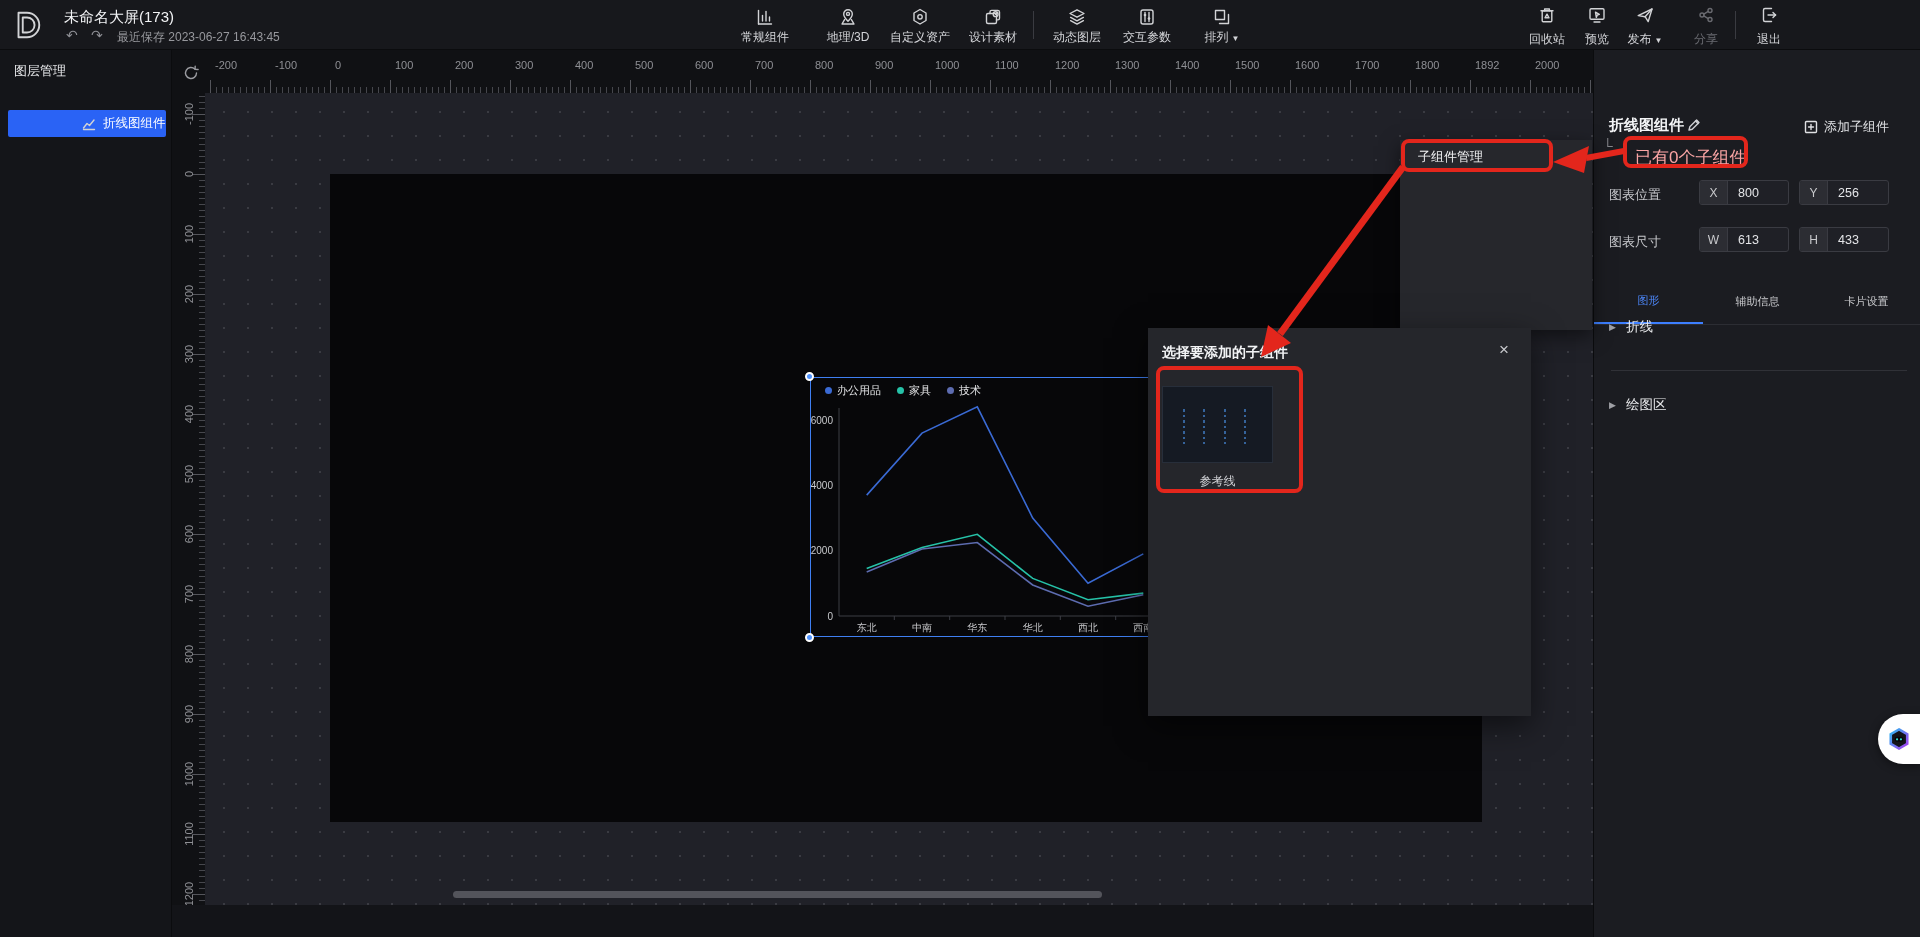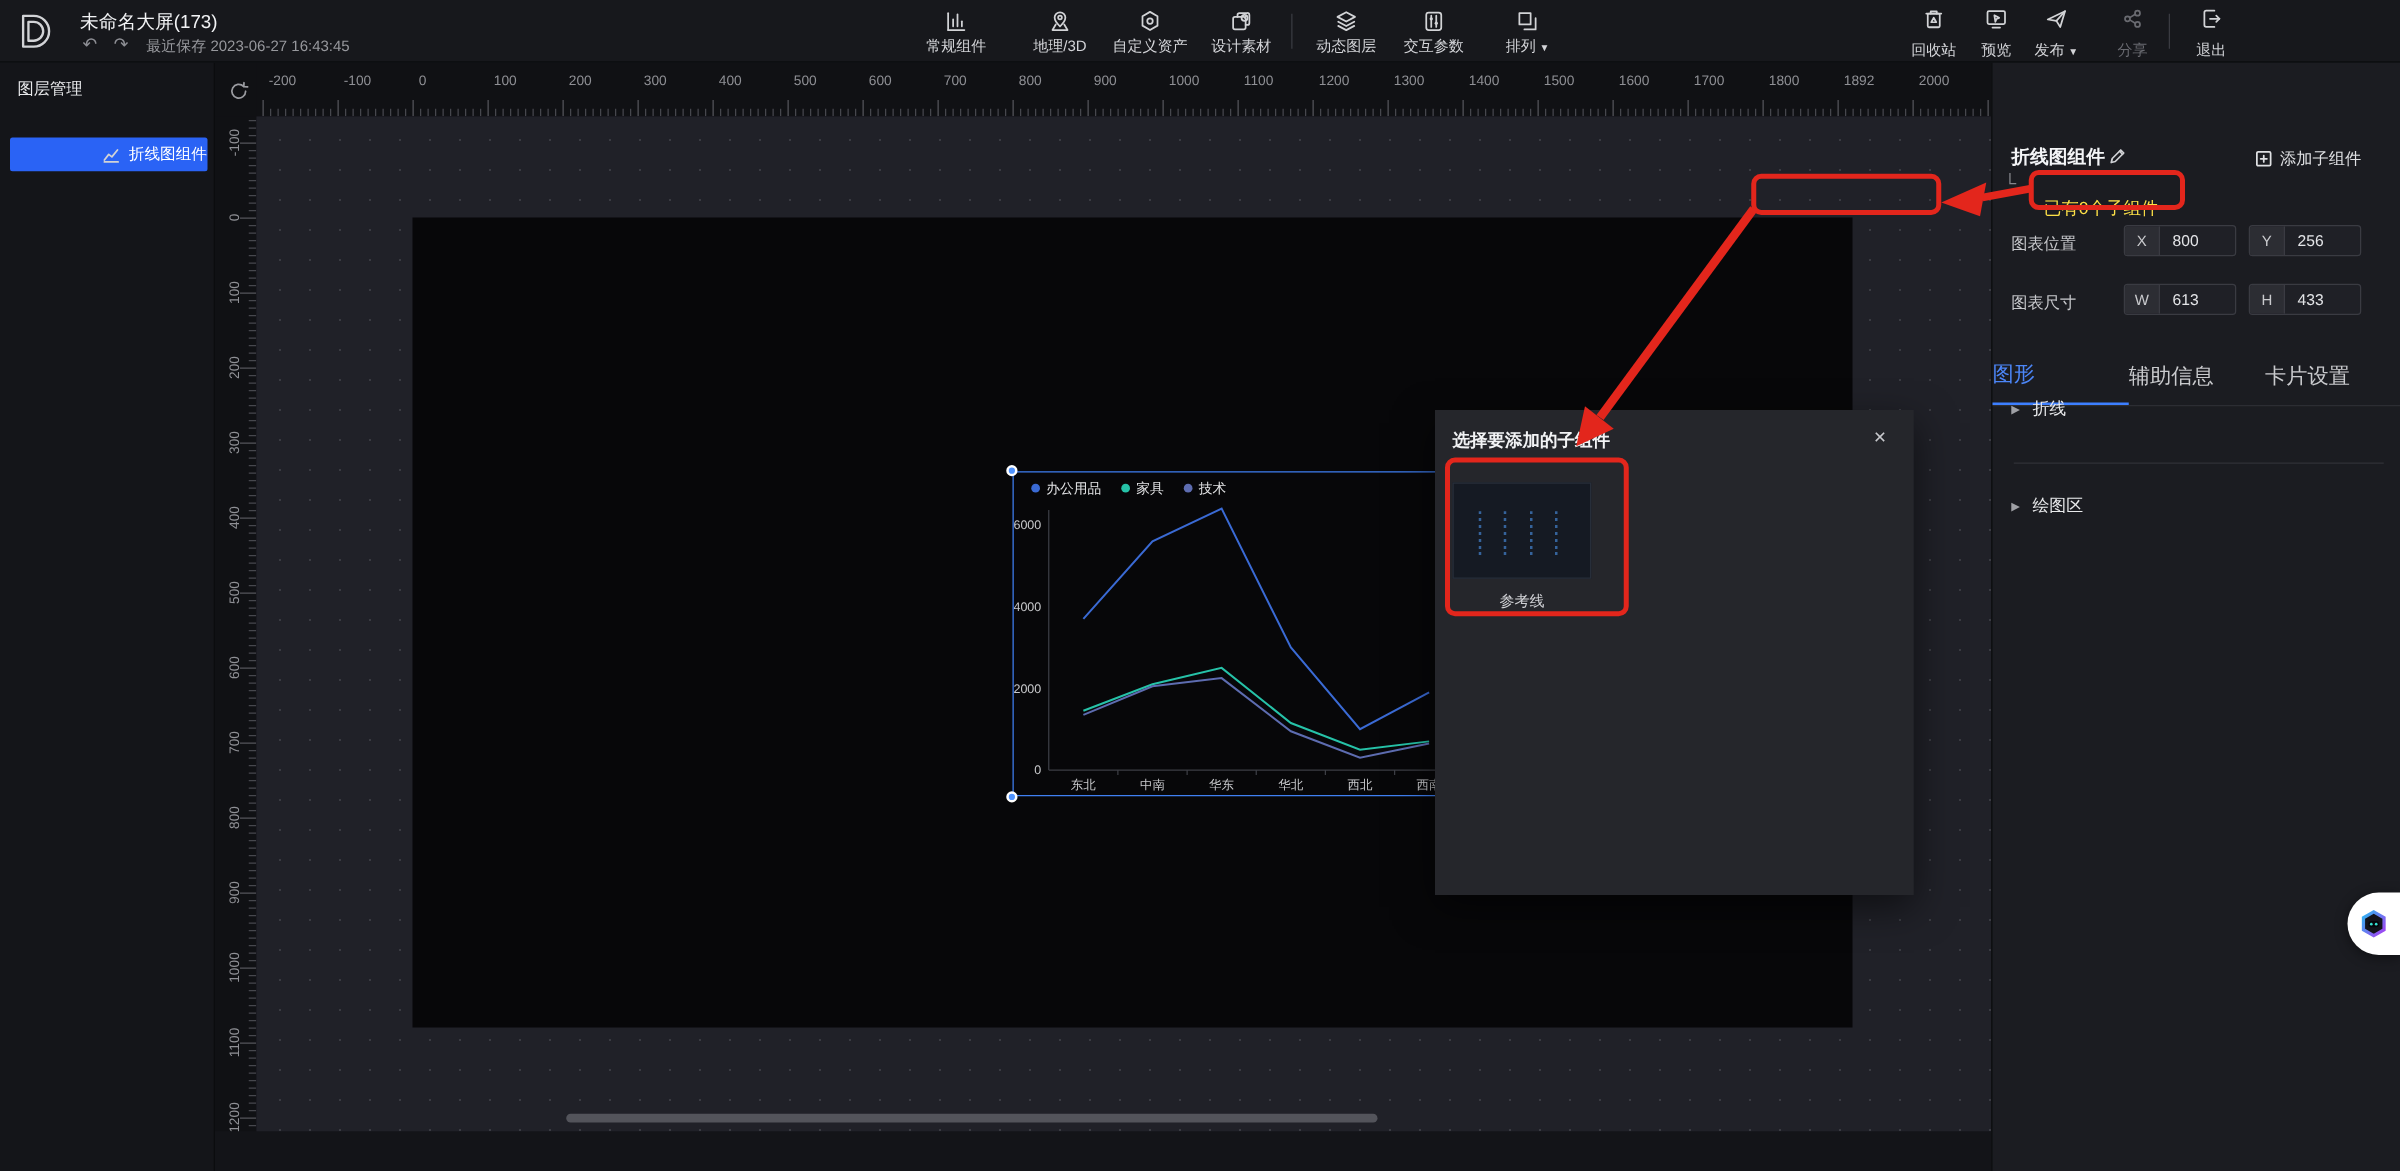--- a/index.html
+++ b/index.html
@@ -68,27 +68,27 @@
   
   .panel{position:absolute;left:1593px;top:50px;width:327px;height:887px;background:#1b1c21;border-left:1px solid #0b0c0e;z-index:20;}
   .tabs{position:absolute;left:0;top:0;width:327px;height:47px;display:flex;}
   .tab{width:109px;height:47px;line-height:46px;text-align:center;font-size:13.5px;color:#c9cacd;background:#25262b;border-left:1px solid #141519;cursor:pointer;}
   .tab.active{background:#17181d;border-top:3px solid #3d7fff;color:#5a8dff;line-height:43px;border-left:none;}
   .comp-name{position:absolute;left:15px;top:66px;font-size:15px;font-weight:600;color:#f4f5f7;}
   .edit-ico{position:absolute;left:93px;top:68px;cursor:pointer;}
   .add-sub{position:absolute;left:210px;top:68px;display:flex;align-items:center;gap:6px;cursor:pointer;}
   .add-sub span{font-size:13px;color:#dfe0e3;white-space:nowrap;}
   .tree-branch{position:absolute;left:9px;top:88px;font-size:14px;color:#85868b;}
-  .sub-count{position:absolute;left:41px;top:108px;font-size:14px;color:#fde047;white-space:nowrap;}
+  .sub-count{position:absolute;left:41px;top:96px;font-size:17px;color:#fca5a5;white-space:nowrap;}
   .prop-label{position:absolute;left:15px;font-size:13px;color:#c6c7cb;}
   .inp-group{position:absolute;width:90px;height:25px;border:1px solid #3a3b42;border-radius:3px;background:#1f2026;display:flex;overflow:hidden;}
   .inp-prefix{width:28px;background:#2c2d33;border-right:1px solid #3a3b42;color:#c9cacd;font-size:12px;display:flex;align-items:center;justify-content:center;}
   .inp-value{flex:1;display:flex;align-items:center;padding-left:10px;color:#e3e4e7;font-size:12.5px;}
   .sub-tabs{position:absolute;left:0;top:228px;width:327px;height:47px;display:flex;border-bottom:1px solid #2c2d33;}
-  .sub-tab{width:109px;line-height:46px;font-size:17px;color:#c9cacd;cursor:pointer;}
+  .sub-tab{width:109px;text-align:center;line-height:46px;font-size:11px;color:#c9cacd;cursor:pointer;}
   .sub-tab.active{color:#4c86f8;border-bottom:2px solid #3d7fff;line-height:44px;}
   .section{position:absolute;left:15px;display:flex;align-items:center;gap:10px;cursor:pointer;}
   .section .tri{font-size:9px;color:#9fa0a5;}
   .section .s-label{font-size:13.5px;color:#e9eaec;}
   .p-divider{position:absolute;left:17px;top:320px;width:296px;height:1px;background:#303137;}
 
   
   .bottombar{position:absolute;left:172px;top:905px;width:1421px;height:32px;background:#25262b;border-top:1px solid #0e0f12;z-index:10;}
   .zoom-box{position:absolute;left:1130px;top:4px;width:60px;height:24px;border:1px solid #4a4b52;border-radius:2px;color:#d8a661;font-size:12.5px;display:flex;align-items:center;justify-content:center;cursor:text;}
   .zminus{position:absolute;left:1208px;top:2px;font-size:18px;color:#cfd0d4;cursor:pointer;}
@@ -713,20 +713,23 @@
         <span class="lg-item"><i style="background:#3a6ad4"></i>办公用品</span>
         <span class="lg-item"><i style="background:#26c2a8"></i>家具</span>
         <span class="lg-item"><i style="background:#5d6cb0"></i>技术</span>
       </div>
     <div class="handle" style="left:-6px;top:-6px"></div>
     <div class="handle" style="right:-6px;top:-6px"></div>
     <div class="handle" style="left:-6px;bottom:-6px"></div>
     <div class="handle" style="right:-6px;bottom:-6px"></div>
   </div>
 
+  <div class="ctx-menu">
+    <div class="ctx-item">子组件管理</div>
+  </div>
 
   <div class="dialog">
     <div class="dlg-title">选择要添加的子组件</div>
     <div class="dlg-close">×</div>
     <div class="dlg-item">
       <div class="thumb">
         <span class="dash" style="left:20px"></span>
         <span class="dash" style="left:40px"></span>
         <span class="dash" style="left:61px"></span>
         <span class="dash" style="left:81px"></span>

